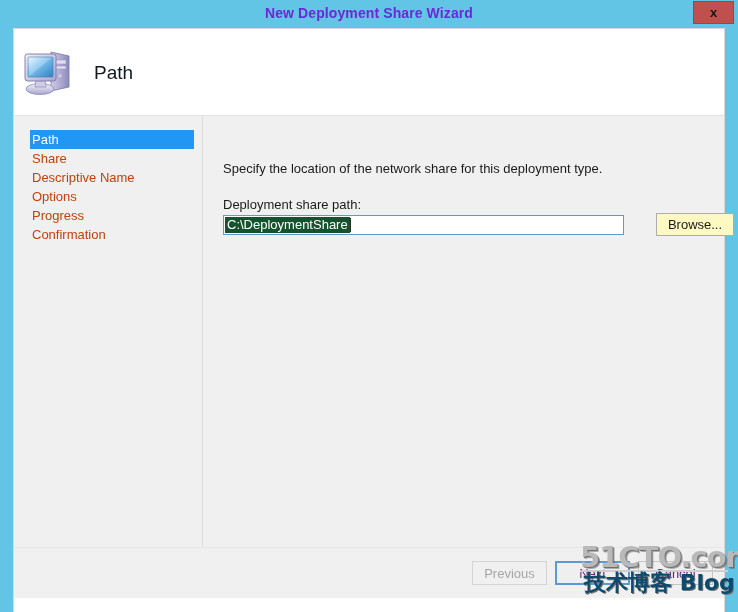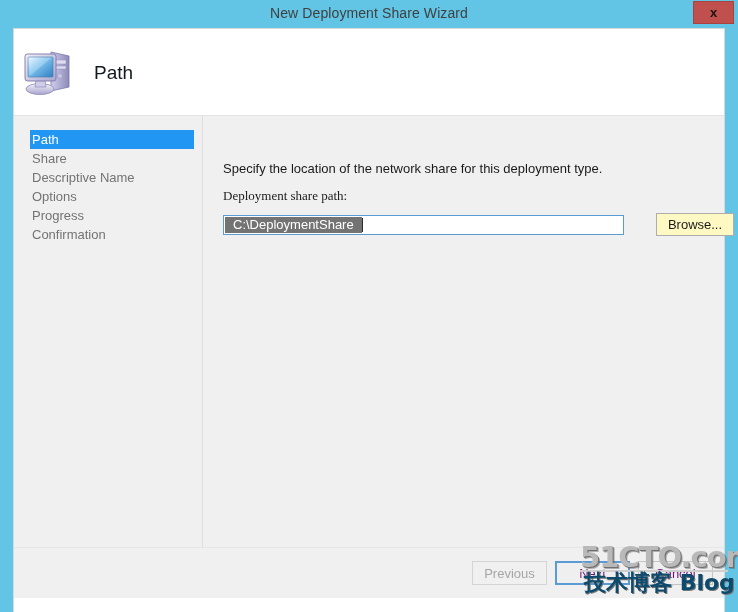--- a/index.html
+++ b/index.html
@@ -23,22 +23,23 @@
   #titlebar {
     position: absolute; left: 0; top: 0;
     width: 738px; height: 26px;
     background: #63c5e5;
   }
   #title-text {
     position: absolute; left: 0; top: 5px;
     width: 738px;
     text-align: center;
     font-size: 14px;
-    color: #404040;
+    color: #6d28d9;
     letter-spacing: 0.1px;
+    font-weight: bold;
   }
   #close-button {
     position: absolute; right: 4px; top: 1px;
     width: 41px; height: 23px;
     background: #c0504d;
     border: 1px solid #a8423f;
     color: #161616;
     font-size: 13px;
     font-weight: bold;
     display: flex;
@@ -85,21 +86,21 @@
     background: #f0f0f0;
     border-right: 1px solid #dedede;
     padding-top: 14px;
   }
   .nav-item {
     height: 19px;
     line-height: 19px;
     margin: 0 9px 0 16px;
     padding-left: 2px;
     font-size: 13px;
-    color: #737373;
+    color: #c2410c;
     white-space: nowrap;
     cursor: default;
   }
   .nav-item.selected {
     background: #2196f3;
     color: #ffffff;
     margin-right: 8px;
   }
 
   #content {
@@ -107,41 +108,40 @@
     width: 520px; height: 432px;
     background: #f0f0f0;
     padding: 0;
   }
   #instruction {
     position: absolute; left: 19px; top: 45px;
     font-size: 13px;
     color: #1a1a1a;
   }
   #field-label {
-    position: absolute; left: 19px; top: 72px;
+    position: absolute; left: 19px; top: 81px;
     font-size: 13px;
     color: #1a1a1a;
-    font-family: Liberation Serif, serif;
   }
   #path-input-wrap {
     position: absolute; left: 19px; top: 99px;
     width: 401px; height: 20px;
     background: #ffffff;
     border: 1px solid #5b9bd5;
     display: flex;
     align-items: center;
   }
   #path-input-text {
     display: inline-block;
-    background: #737373;
+    background: #14532d;
     color: #ffffff;
     font-size: 13px;
     line-height: 16px;
     margin-left: 1px;
-    padding: 0 8px;
+    padding: 0 2px;
     white-space: nowrap;
   }
   #caret {
     display: inline-block;
     width: 1px;
     height: 14px;
     background: #2b2b2b;
   }
   #browse-button {
     position: absolute; left: 452px; top: 97px;

